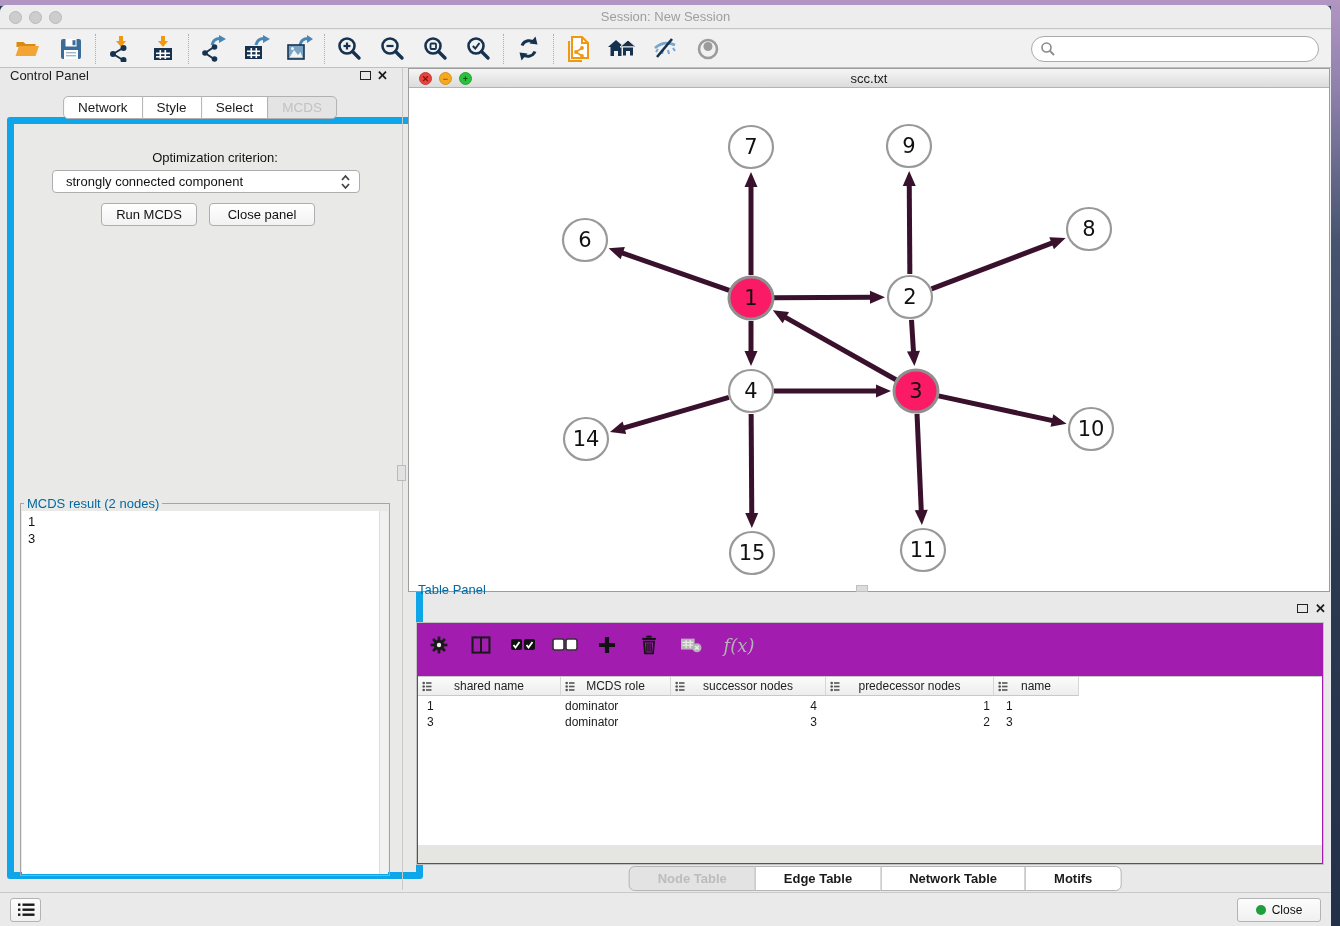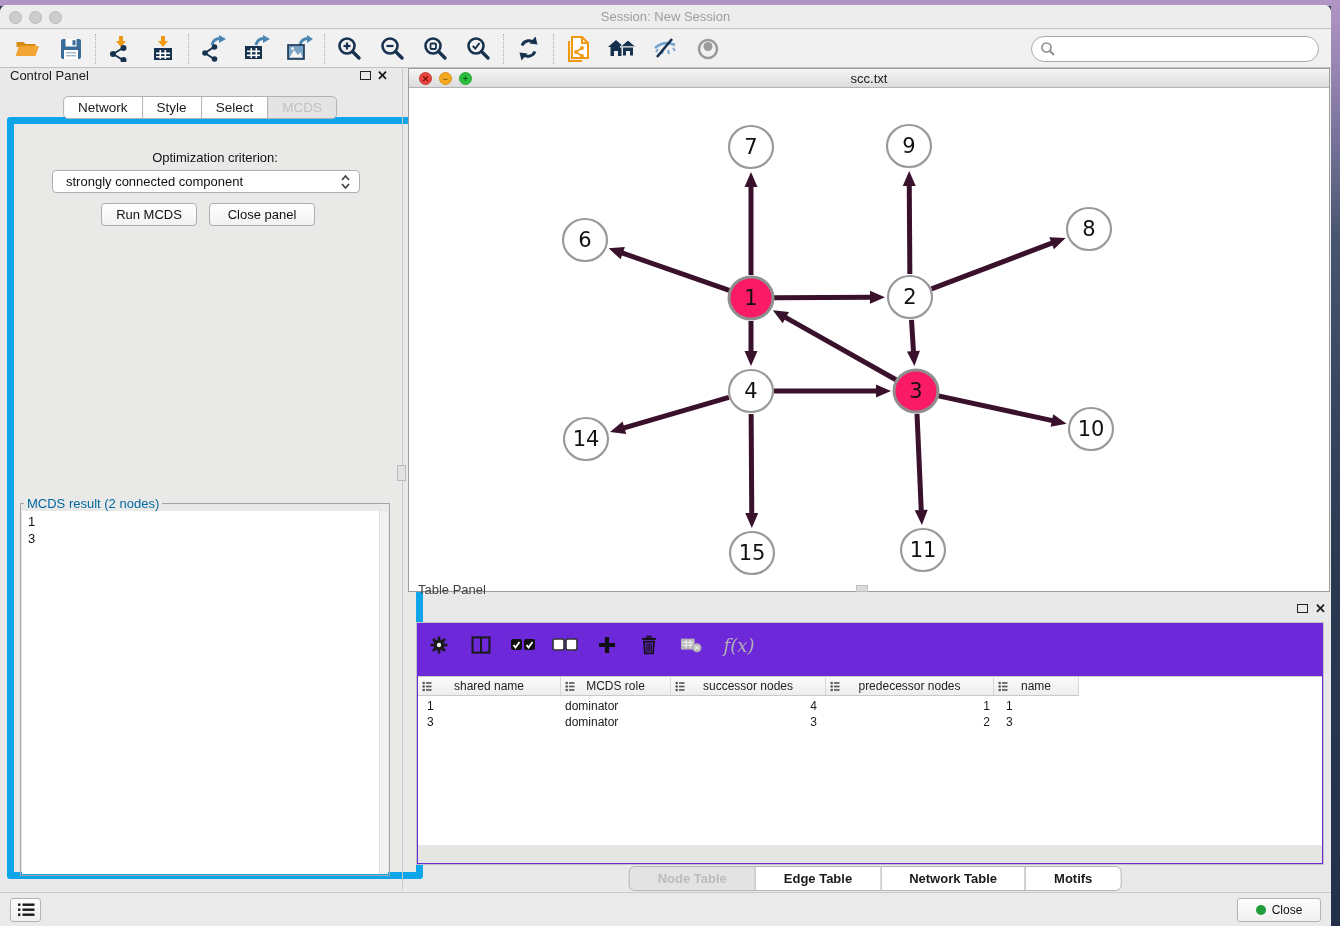--- a/index.html
+++ b/index.html
@@ -71,22 +71,22 @@
        background:linear-gradient(#f5f5f5,#dcdcdc);border-bottom:1px solid #b3b3b3;}
   .net-title-text{position:absolute;left:0;right:0;text-align:center;font-size:13px;color:#1a1a1a;line-height:19px;}
   .tl{position:absolute;top:3px;width:13px;height:13px;border-radius:50%;font-size:9px;
        line-height:13px;text-align:center;font-weight:bold;}
   .tl-close{left:10px;background:#e8443e;border:1px solid #c53b34;color:#7e120e;}
   .tl-min{left:30px;background:#f6a821;border:1px solid #d8921a;color:#8a5d07;}
   .tl-max{left:50px;background:#2fbf3f;border:1px solid #27a435;color:#0c5c17;}
   .canvas{position:absolute;left:0;top:19px;width:920px;height:503px;background:#fff;}
 
   
-  .tp-head{position:absolute;left:418px;top:577px;font-size:13px;color:#404040;}
-  .tp-box{position:absolute;left:416px;top:617px;width:908px;height:243px;background:#6d28d9;
+  .tp-head{position:absolute;left:418px;top:577px;font-size:13px;color:#0369a1;}
+  .tp-box{position:absolute;left:416px;top:617px;width:908px;height:243px;background:#a21caf;
        border:1px solid #c2c2c2;}
   .tp-toolbar{position:absolute;left:8px;top:6px;height:32px;display:flex;align-items:center;gap:14px;}
   .tp-tbtn{display:flex;align-items:center;justify-content:center;width:28px;height:28px;}
   .fx{font-family:"DejaVu Serif",serif;font-style:italic;font-size:18px;color:#b3b3b3;}
   .tp-table{position:absolute;left:1px;top:53px;width:904px;height:170px;background:#fff;
        border-top:1px solid #c9c9c9;}
   .thead{position:absolute;left:0;top:0;height:19px;display:flex;}
   .th{position:relative;height:19px;background:linear-gradient(#fbfbfb,#ededed);
       border-right:1px solid #d6d6d6;border-bottom:1px solid #c9c9c9;
       display:flex;align-items:center;justify-content:center;font-size:12px;color:#222;}

